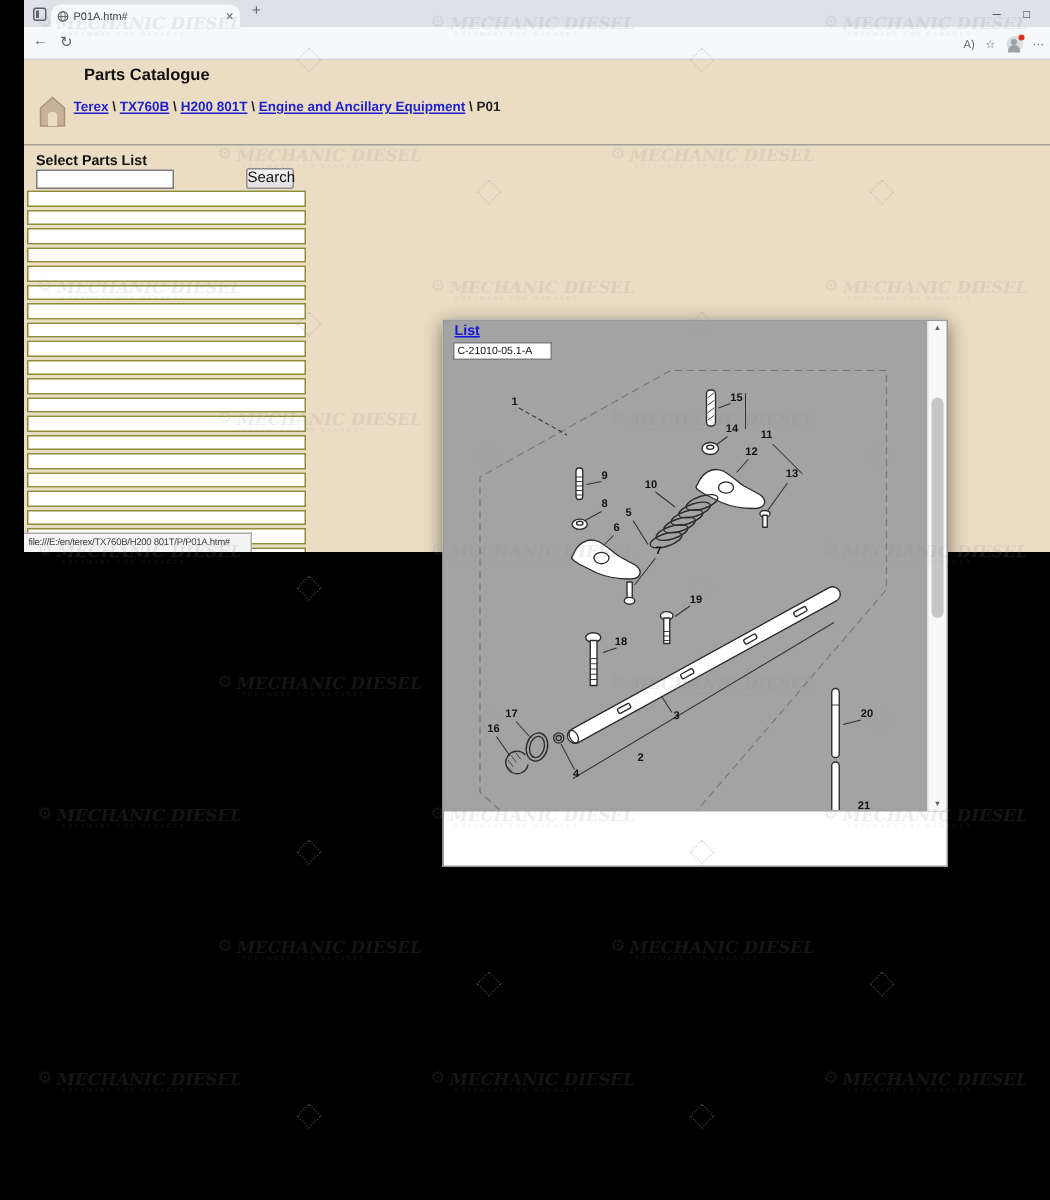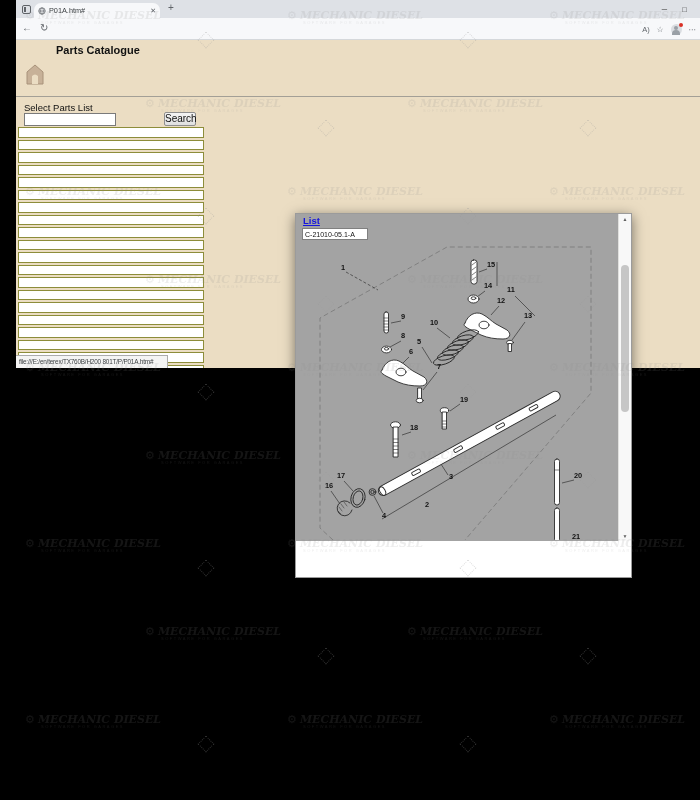--- a/index.html
+++ b/index.html
@@ -48,21 +48,21 @@
 
   .page { position:relative; height:328px; background:#ebddc3; overflow:hidden; }
   .page-title { position:absolute; left:8px; top:4px; font-size:11px; font-weight:bold; color:#111;margin-left:32px; }
   .home-icon { position:absolute; left:9px; top:23px; }
   .breadcrumb { position:absolute; left:33px; top:26px; width:600px; font-size:9px;
     font-weight:bold; white-space:nowrap; overflow:hidden; }
   .breadcrumb a { color:#1f1fd0; text-decoration:underline; }
   .bc-sep { color:#222; }
   .bc-tail { color:#222; }
   .page-hr { position:absolute; left:0; top:56px; width:684px; border-top:1px solid #a39f96; }
-  .select-label { position:absolute; left:8px; top:62px; font-size:9.5px; font-weight:normal; color:#111; }
+  .select-label { position:absolute; left:8px; top:62px; font-size:9.5px; font-weight:bold; color:#111; }
   .search-input { position:absolute; left:8px; top:73px; width:92px; height:13px;
     border:1px solid #7a7a7a; background:#fff; font-size:8px; padding:0 2px; }
   .search-btn { position:absolute; left:148px; top:72px; width:32px; height:14px;
     background:linear-gradient(#f4f4f4,#dfdfdf); border:1px solid #8f8f8f; border-radius:2px;
     font-size:10px; color:#111; text-align:center; line-height:12px; }
   .plist { position:absolute; left:2px; top:87px; width:188px; }
   .plist-row { width:186px; height:10.5px; margin-bottom:2px; background:#fff;
     border:1px solid #8d8d3a; overflow:hidden; white-space:nowrap; padding:0.5px 2px; }
   .statusbar { position:absolute; left:0; bottom:0; width:152px; height:13px;
     background:#f4f4f4; border:1px solid #ababab; border-left:none; border-bottom:none;
@@ -142,20 +142,21 @@
         <span class="tb-ico">⋯</span>
         <span class="copilot"></span>
       </div>
     </div>
     <div class="page">
       <div class="page-title">Parts Catalogue</div>
       <svg class="home-icon" width="20" height="22" viewBox="0 0 20 22">
         <path d="M2,9 L10,2 L18,9 L18,21 L2,21 Z" fill="#c7b198" stroke="#a8927a" stroke-width="1"></path>
         <path d="M7,21 L7,13 Q10,10 13,13 L13,21 Z" fill="#ebddc3"></path>
       </svg>
+      <div class="breadcrumb"><a href="#">Terex</a><span class="bc-sep"> \ </span><a href="#">TX760B</a><span class="bc-sep"> \ </span><a href="#">H200 801T</a><span class="bc-sep"> \ </span><a href="#">Engine and Ancillary Equipment</a><span class="bc-sep"> \ </span><span class="bc-tail">P01</span></div>
       <div class="page-hr"></div>
       <div class="select-label">Select Parts List</div>
       <input class="search-input" value="" style="">
       <div class="search-btn">Search</div>
       <div class="plist">
           <div class="plist-row"></div>
           <div class="plist-row"></div>
           <div class="plist-row"></div>
           <div class="plist-row"></div>
           <div class="plist-row"></div>

